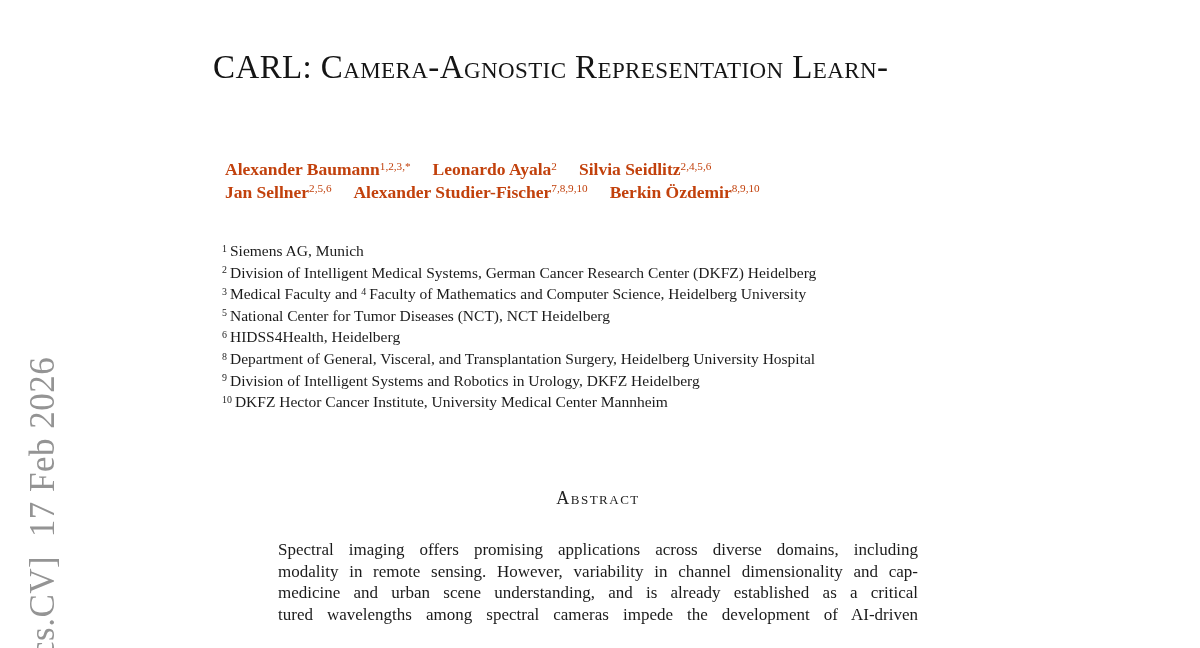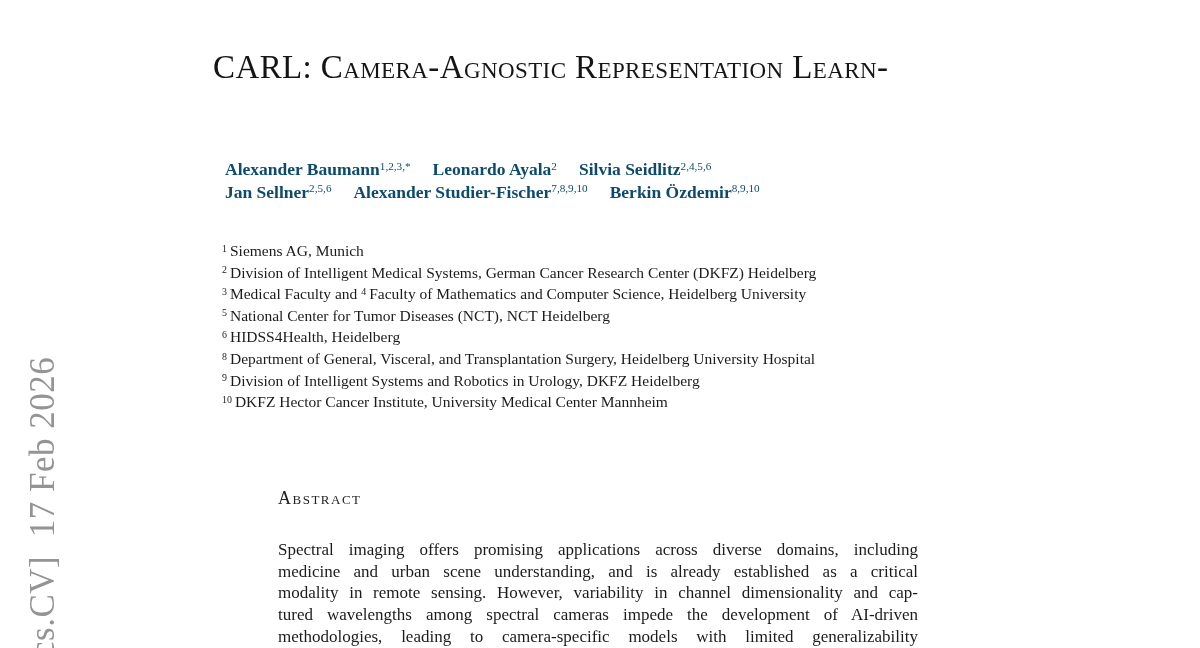--- a/index.html
+++ b/index.html
@@ -36,21 +36,21 @@
     white-space: nowrap;
   }
   .authors {
     position: absolute;
     left: 225px;
     top: 158px;
     font-size: 17.5px;
     line-height: 22.5px;
     font-weight: bold;
     white-space: nowrap;
-    color: #0c4a6e;
+    color: #c2410c;
   }
   .author { margin-right: 22px; }
   .author:last-child { margin-right: 0; }
   sup {
     font-size: 64%;
     vertical-align: baseline;
     position: relative;
     top: -0.45em;
     line-height: 0;
   }
@@ -62,21 +62,21 @@
     font-size: 15.5px;
     line-height: 21.6px;
     white-space: nowrap;
   }
   .affil-line sup { margin-right: 3px; }
   .abstract-heading {
     position: absolute;
     left: 278px;
     top: 488px;
     width: 640px;
-    text-align: left;
+    text-align: center;
     font-variant: small-caps;
     font-size: 18px;
     letter-spacing: 1.5px;
     color: #222;
   }
   .abstract {
     position: absolute;
     left: 278px;
     top: 539px;
     width: 640px;
@@ -113,19 +113,18 @@
       <div class="affil-line"><sup>6</sup>HIDSS4Health, Heidelberg</div>
       <div class="affil-line"><sup>8</sup>Department of General, Visceral, and Transplantation Surgery, Heidelberg University Hospital</div>
       <div class="affil-line"><sup>9</sup>Division of Intelligent Systems and Robotics in Urology, DKFZ Heidelberg</div>
       <div class="affil-line"><sup>10</sup>DKFZ Hector Cancer Institute, University Medical Center Mannheim</div>
     </div>
 
   <div class="abstract-heading">Abstract</div>
 
   <div class="abstract" id="abstract">
       <div class="abs-line">Spectral imaging offers promising applications across diverse domains, including</div>
+      <div class="abs-line">modality in remote sensing. However, variability in channel dimensionality and cap-</div>
       <div class="abs-line">medicine and urban scene understanding, and is already established as a critical</div>
-      <div class="abs-line">modality in remote sensing. However, variability in channel dimensionality and cap-</div>
       <div class="abs-line">tured wavelengths among spectral cameras impede the development of AI-driven</div>
-      <div class="abs-line">methodologies, leading to camera-specific models with limited generalizability</div>
     </div>
 
 </div>
 
 </body></html>

